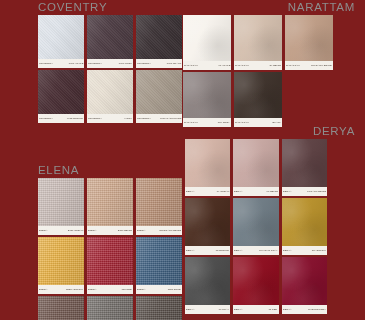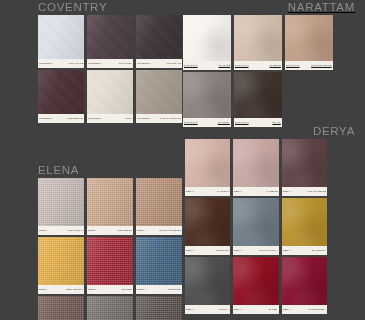--- a/index.html
+++ b/index.html
@@ -5,26 +5,26 @@
   * { box-sizing: border-box; margin: 0; padding: 0; }
   html, body {
     width: 365px; height: 320px;
     background: #ffffff;
     font-family: "Liberation Sans", sans-serif;
     overflow: hidden;
   }
   #board {
     position: relative;
     width: 365px; height: 320px;
-    background: #404040;
+    background: #7f1d1d;
   }
 
   .quadrant { position: absolute; }
   .q-coventry { left: 0;   top: 0;   width: 183px; height: 135px; }
-  .q-narattam { left: 183px; top: 0; width: 182px; height: 135px; text-decoration: underline; }
+  .q-narattam { left: 183px; top: 0; width: 182px; height: 135px; }
   .q-elena    { left: 0;   top: 135px; width: 183px; height: 185px; margin-top: 28px; }
   .q-derya    { left: 183px; top: 124px; width: 182px; height: 185px; }
 
   .heading {
     font-size: 11.5px;
     letter-spacing: 0.7px;
     color: #8d8d8d;
     font-weight: 400;
     line-height: 14px;
     height: 15px;

